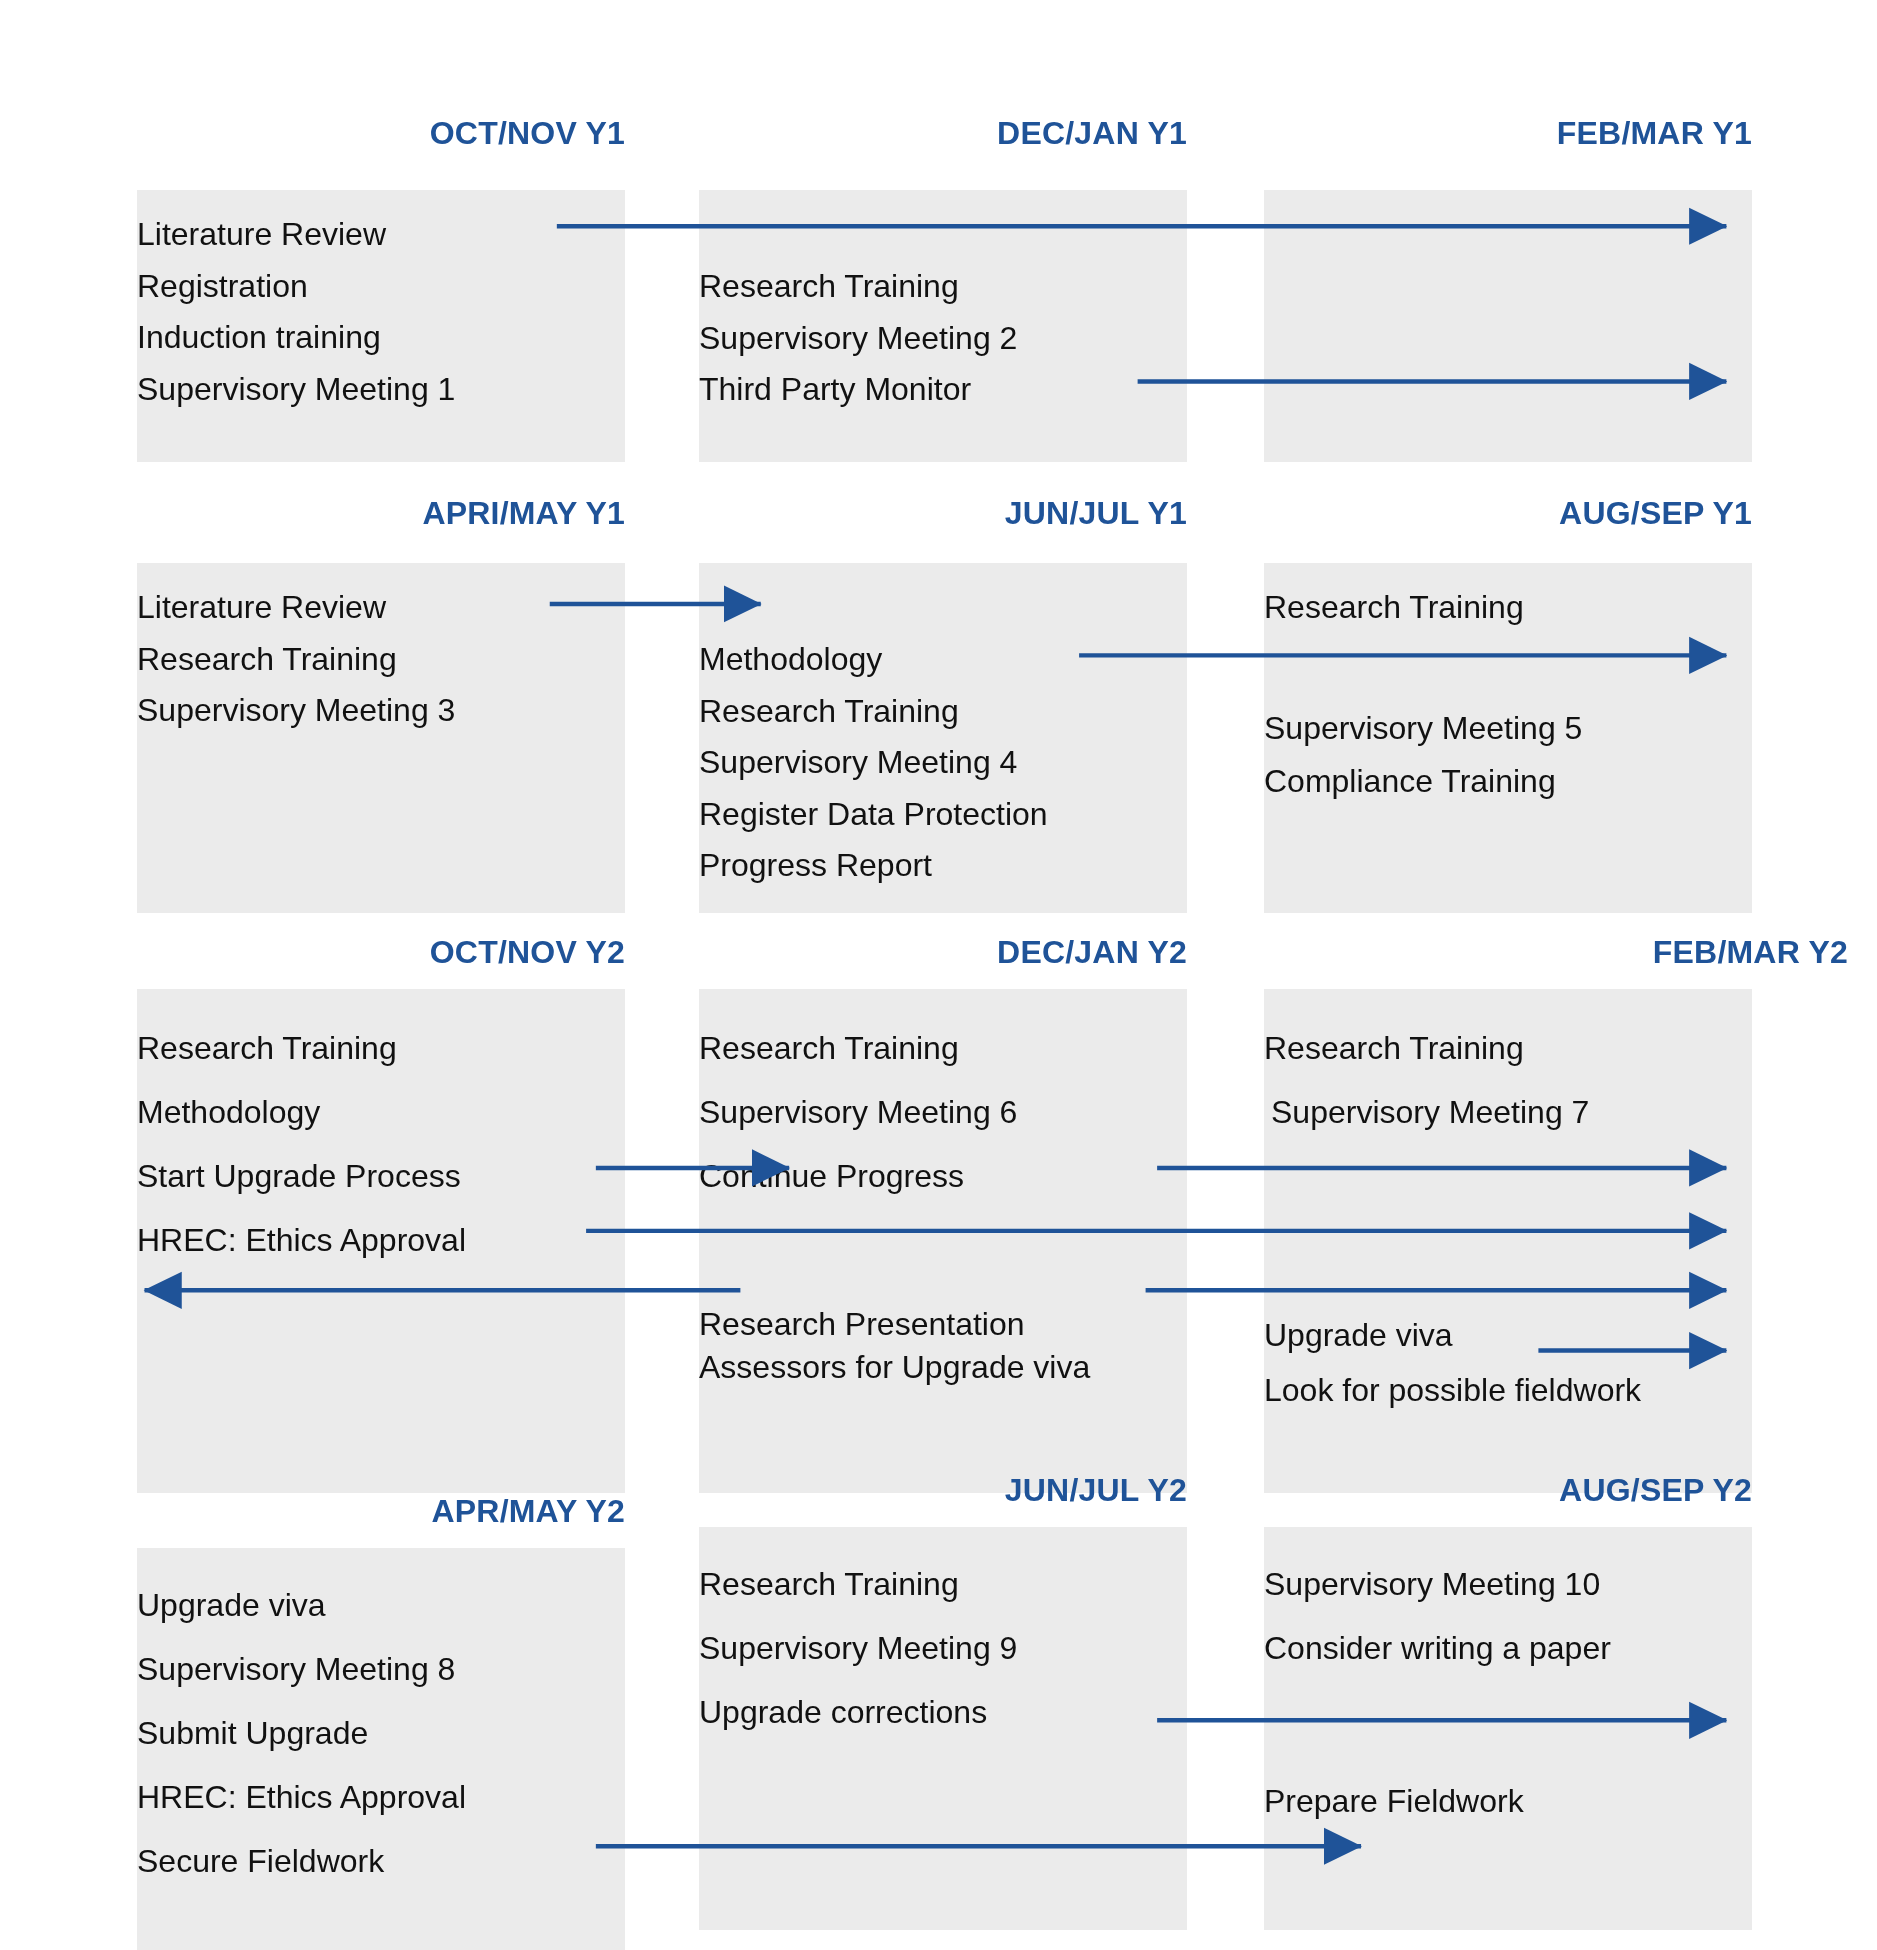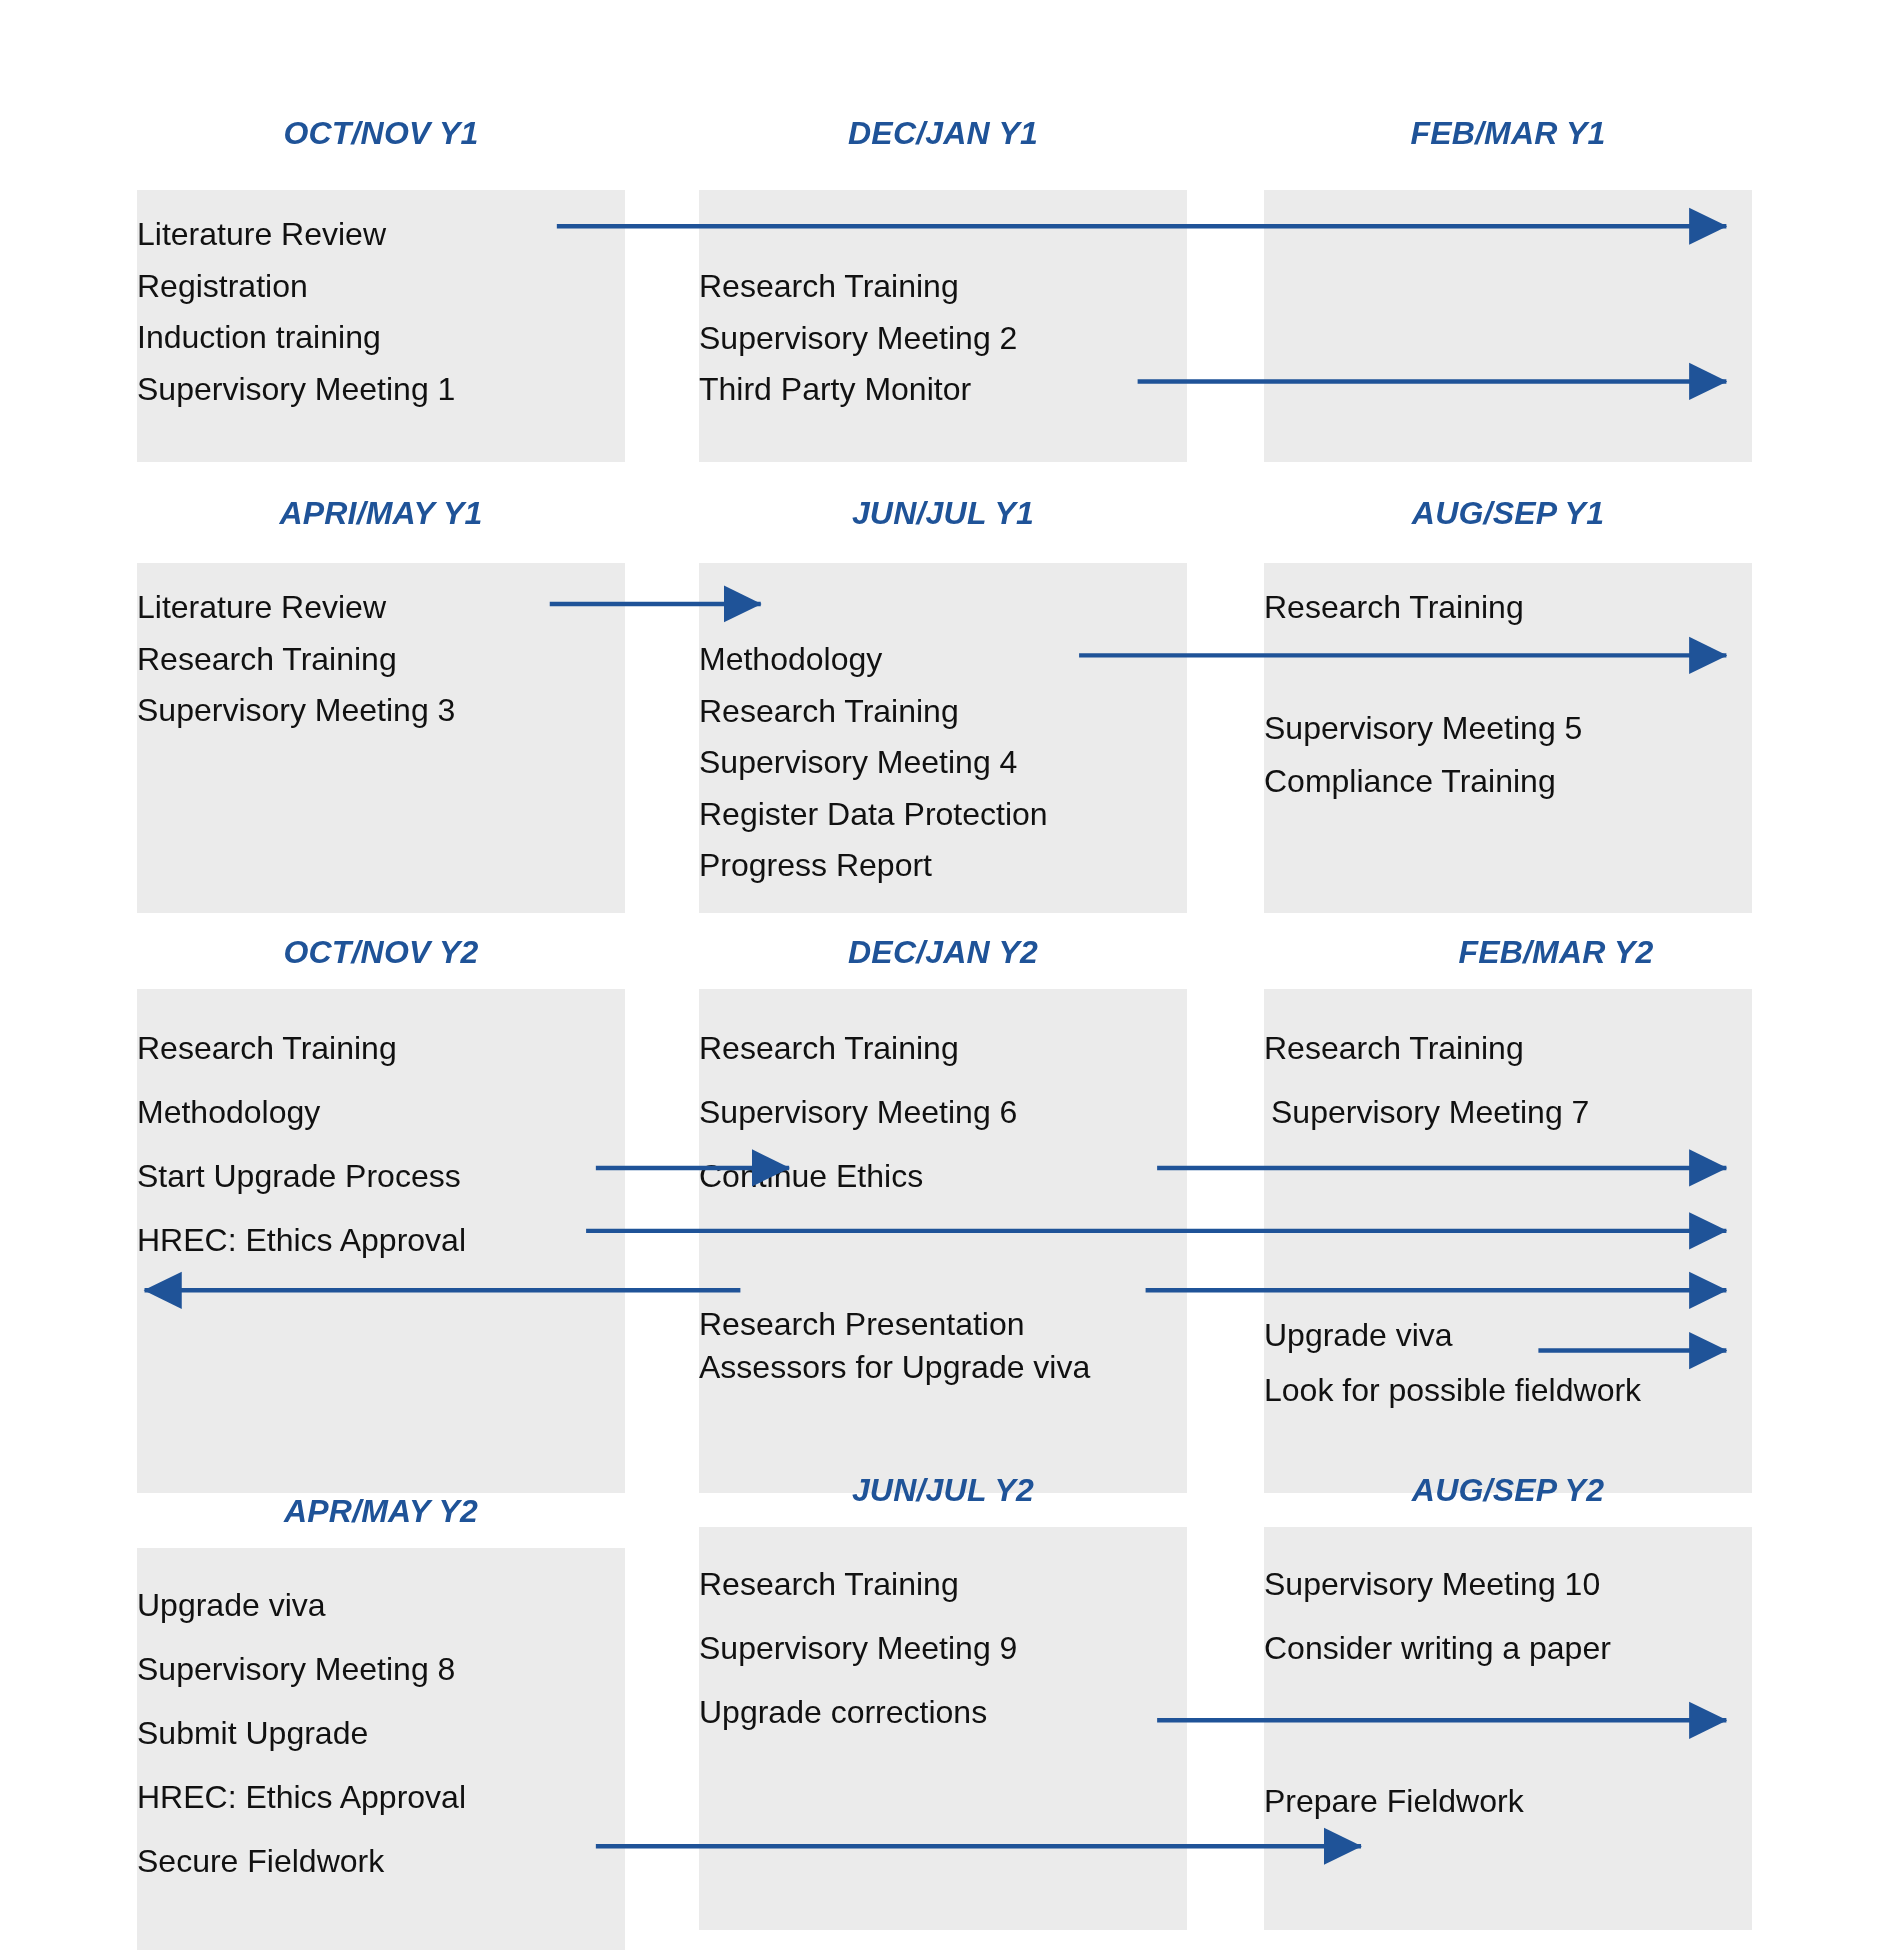--- a/index.html
+++ b/index.html
@@ -23,27 +23,26 @@
     width: 1878px;
     height: 1951px;
   }
   
   .period {
     position: absolute;
   }
   .period-title {
     position: absolute;
     width: 100%;
-    text-align: center;
+    text-align: right;
     color: #1F5398;
     font-weight: bold;
     font-size: 32px;
     letter-spacing: 0.2px;
     white-space: nowrap;
-    font-style: italic;
   }
   .panel {
     position: absolute;
     background: #EBEBEB;
     box-sizing: border-box;
   }
   .tasks {
     position: absolute;
     left: 0;
     width: 100%;
@@ -139,21 +138,21 @@
         <span class="task">HREC: Ethics Approval</span>
       </div>
     </div>
 
     <div class="period" style="left:699px; top:934px; width:488px; height:514px;">
       <div class="period-title" style="top:0;">DEC/JAN Y2</div>
       <div class="panel" style="left:0; top:55px; width:488px; height:504px;"></div>
       <div class="tasks" style="top:98px;">
         <span class="task" style="margin-bottom:32px;">Research Training</span>
         <span class="task" style="margin-bottom:32px;">Supervisory Meeting 6</span>
-        <span class="task" style="margin-bottom:116px;">Continue Ethics</span>
+        <span class="task" style="margin-bottom:116px;">Continue Progress</span>
         <span class="task" style="margin-bottom:10.6px;">Research Presentation</span>
         <span class="task">Assessors for Upgrade viva</span>
       </div>
     </div>
 
     <div class="period" style="left:1264px; top:934px; width:584px; height:514px;">
       <div class="period-title" style="top:0;">FEB/MAR Y2</div>
       <div class="panel" style="left:0; top:55px; width:488px; height:504px;"></div>
       <div class="tasks" style="top:98px;">
         <span class="task" style="margin-bottom:32px;">Research Training</span>

